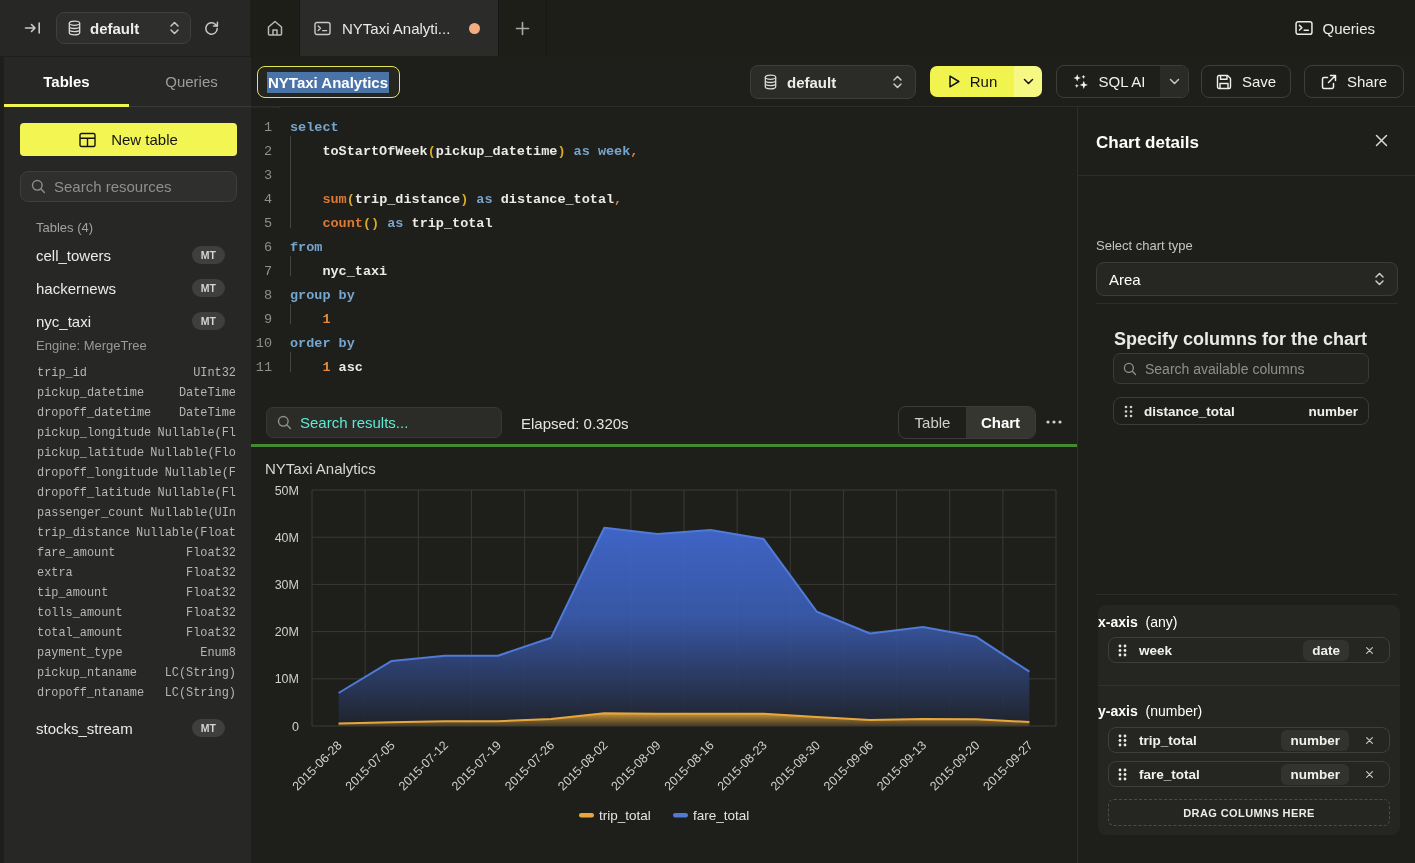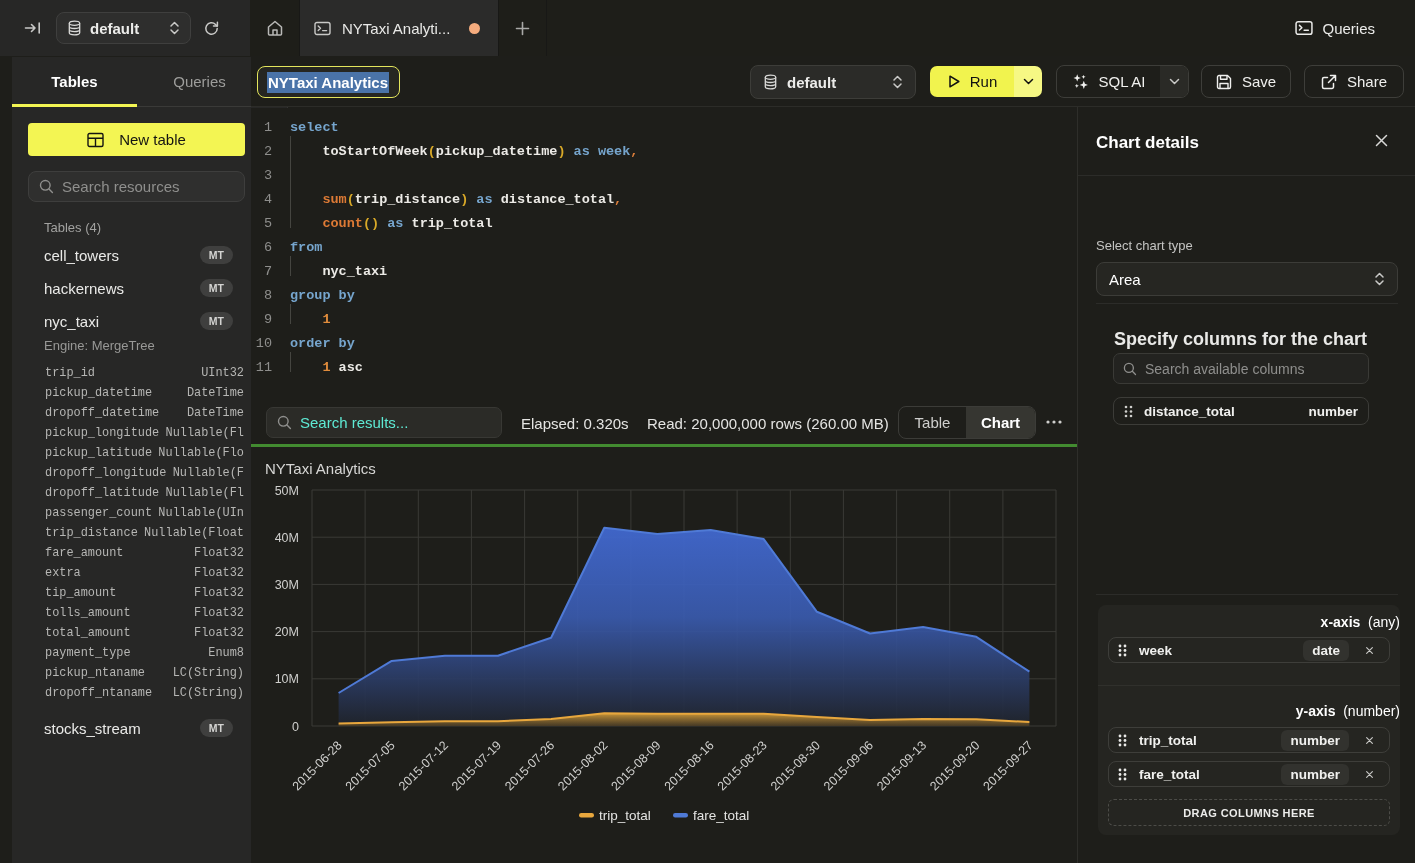--- a/index.html
+++ b/index.html
@@ -17,21 +17,21 @@
 .tabstrip { flex:1; height:56px; background:#1e1e19; display:flex; align-items:stretch; }
 .homebtn { width:50px; display:flex; align-items:center; justify-content:center; color:#b9b9b7; border-right:1px solid #181816; }
 .tab { width:199px; background:#2b2b2a; display:flex; align-items:center; padding:0 18px 0 14px; border-right:1px solid #181816; }
 .tab .ticon { color:#c9c9c7; display:flex; }
 .tab .tname { color:#e9e9e7; font-size:15px; margin-left:11px; flex:1; white-space:nowrap; overflow:hidden; }
 .tab .dot { width:11px; height:11px; border-radius:50%; background:#f5ac7e; margin-left:8px; }
 .plusbtn { width:48px; display:flex; align-items:center; justify-content:center; color:#a9a9a7; border-right:1px solid #181816; font-size:22px; }
 .queriesbtn { position:absolute; right:40px; top:0; height:56px; display:flex; align-items:center; color:#ececea; font-size:15px; gap:9px; }
 
 
-.sidebar { position:absolute; left:12px; top:57px; width:276px; height:806px; background:#272726; border-right:1px solid #343432; }
+.sidebar { position:absolute; left:4px; top:57px; width:276px; height:806px; background:#272726; border-right:1px solid #343432; }
 .sbtabs { position:relative; height:50px; display:flex; border-bottom:1px solid #3a3a38; }
 .sbtab { width:125px; display:flex; align-items:center; justify-content:center; font-size:15px; color:#9d9d9b; }
 .sbtab.act { color:#fff; font-weight:700; }
 .sbind { position:absolute; left:0; bottom:-1px; width:125px; height:3px; background:#f3f553; }
 .newtable { position:absolute; left:16px; top:66px; width:217px; height:33px; background:#f3f553; border-radius:4px; display:flex; align-items:center; justify-content:center; gap:15px; color:#141412; font-size:15px; font-weight:400; }
 .sbsearch { position:absolute; left:16px; top:114px; width:217px; height:31px; background:#2f2f2e; border:1px solid #3e3e3d; border-radius:8px; display:flex; align-items:center; padding:0 10px; gap:8px; color:#8f8f8d; font-size:15px; }
 .sbsec { position:absolute; left:32px; top:163px; font-size:13px; color:#a2a2a0; }
 .tbl { position:absolute; left:32px; width:189px; height:24px; display:flex; align-items:center; }
 .tbl .nm { font-size:15px; color:#eaeae8; flex:1; }
 .mt { background:#3f3f3e; color:#d3d3d1; border-radius:9px; font-size:10.5px; font-weight:700; padding:3px 9px; }
@@ -96,21 +96,21 @@
 .areasel .txt { flex:1; }
 .rpdiv1 { position:absolute; left:18px; top:196px; width:302px; height:1px; background:#2c2c29; }
 .speclabel { position:absolute; left:36px; top:222px; font-size:18px; font-weight:700; color:#e9e9e7; }
 .colsearch { position:absolute; left:35px; top:246px; width:256px; height:31px; background:#232320; border:1px solid #3a3a36; border-radius:7px; display:flex; align-items:center; padding:8px 9px; gap:8px; color:#8f8f8d; font-size:14px; }
 .availchip { position:absolute; left:35px; top:290px; width:256px; height:28px; background:transparent; border:1px solid #3c3c38; border-radius:8px; display:flex; align-items:center; padding:0 10px; gap:11px; }
 .availchip .nm { font-size:13.5px; font-weight:700; color:#f0f0ee; flex:1; }
 .badge { background:#32322e; border-radius:6px; padding:3px 9px; font-size:13.5px; font-weight:700; color:#f0f0ee; }
 .rpdiv2 { position:absolute; left:18px; top:487px; width:302px; height:1px; background:#2c2c29; }
 .axbox { position:absolute; left:20px; top:498px; width:302px; height:230px; background:#252521; border-radius:8px; }
 .axsec1 { position:absolute; left:0; top:0; width:302px; height:81px; border-bottom:1px solid #30302c; }
-.axtitle { text-align:right; font-size:14px; color:#fff; }
+.axtitle { text-align:left; font-size:14px; color:#fff; }
 .axtitle b { font-weight:700; }
 .chip { position:relative; height:26px; border:1px solid #3e3e3a; border-radius:8px; display:flex; align-items:center; padding:0 15px 0 9px; gap:12px; }
 .chip .nm { font-size:13.5px; font-weight:700; color:#f0f0ee; flex:1; }
 .chip .xx { color:#c9c9c7; font-size:14px; padding-left:4px; }
 .dragbox { position:absolute; left:10px; top:194px; width:282px; height:27px; border:1.5px dashed #4c4c48; border-radius:6px; display:flex; align-items:center; justify-content:center; color:#ececea; font-size:11px; font-weight:700; letter-spacing:.4px; }
 svg { display:block; }
 </style>
 </head>
 <body>
 <div class="app">
@@ -370,21 +370,20 @@
 
 <div class="resbar">
   <div class="ressearch">
     <svg width="15" height="15" viewBox="0 0 15 15" fill="none" stroke="#8f8f8d" stroke-width="1.4" stroke-linecap="round">
           <circle cx="6.3" cy="6.3" r="4.8"></circle>
           <path d="M10 10l3.4 3.4"></path>
         </svg>
     <span>Search results...</span>
   </div>
   <div class="meta" style="left:270px;">Elapsed: 0.320s</div>
-  <div class="meta" style="left:396px;">Read: 20,000,000 rows (260.00 MB)</div>
   <div class="seg">
         <div class="s1">Table</div>
         <div class="s2">Chart</div>
       </div>
   <div class="dots3">
         <svg width="16" height="6" viewBox="0 0 16 6" fill="#cfcfcd">
           <circle cx="2" cy="3" r="1.6"></circle>
           <circle cx="8" cy="3" r="1.6"></circle>
           <circle cx="14" cy="3" r="1.6"></circle>
         </svg>

